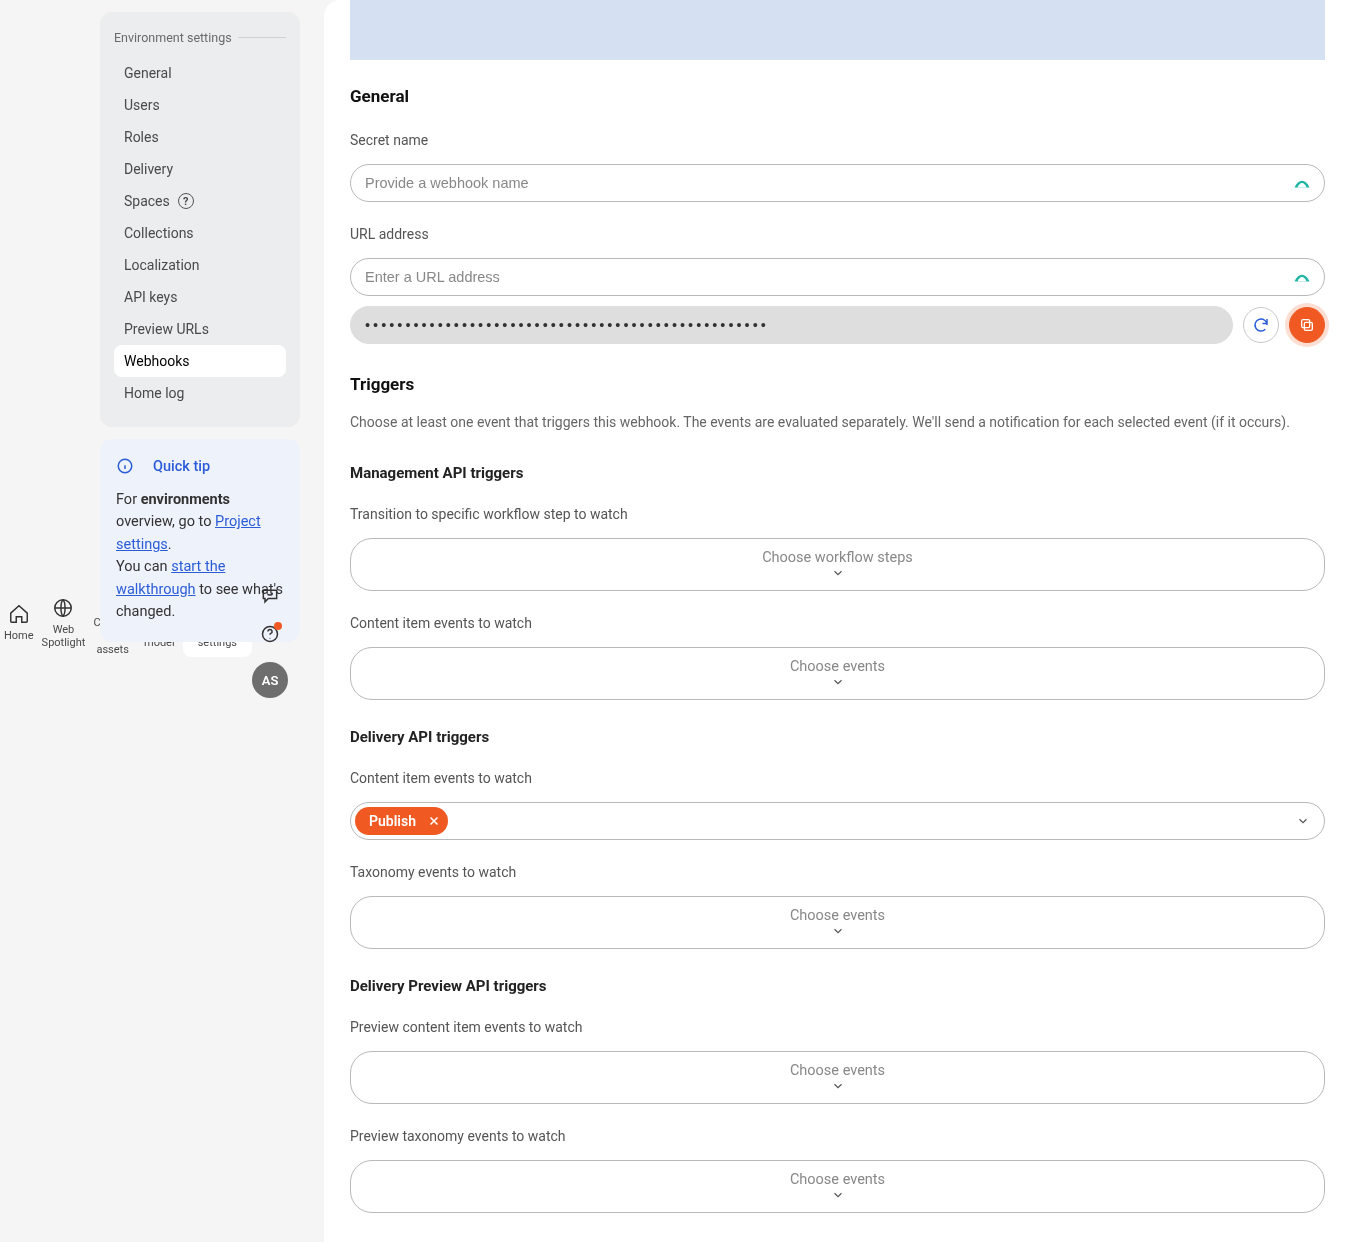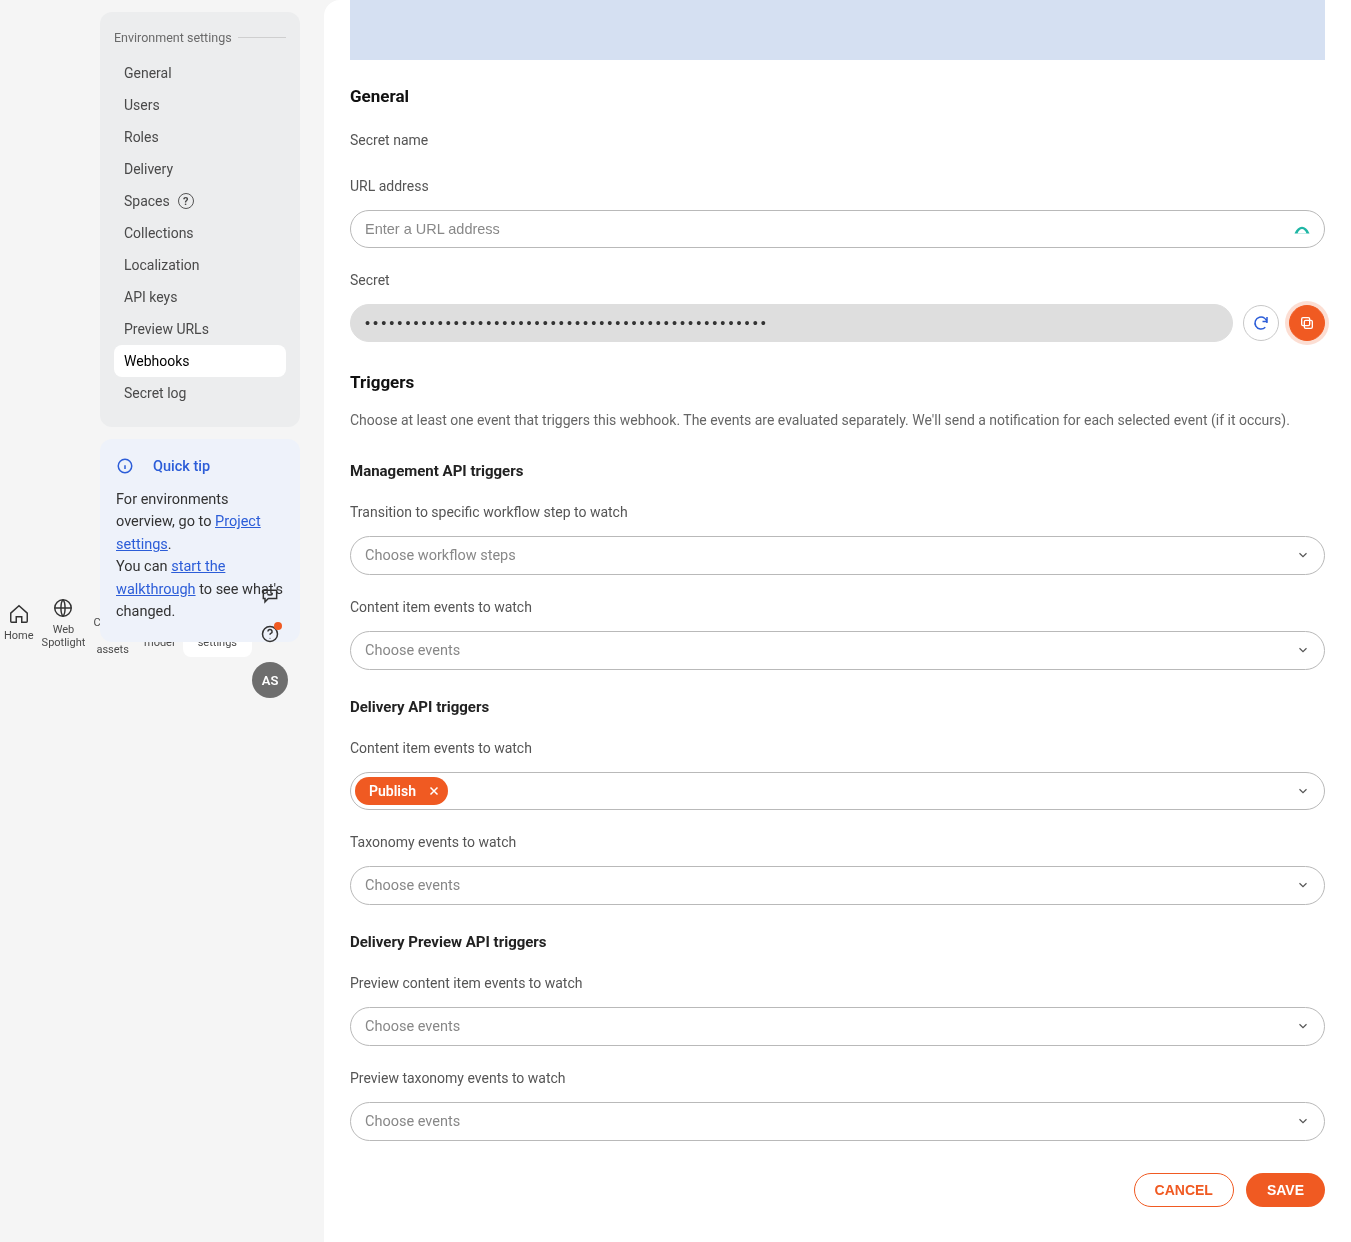--- a/index.html
+++ b/index.html
@@ -98,21 +98,21 @@
       font-size:14px;color:#4a4a4a;padding:8px 10px;border-radius:8px;cursor:pointer;
       display:flex;align-items:center;gap:8px;
     }
     .set-item.active { background:#fff;color:#000; }
     .qmark {
       width:16px;height:16px;border:1.5px solid #555;border-radius:50%;
       display:inline-flex;align-items:center;justify-content:center;font-size:11px;font-weight:700;
     }
     .tip-header { display:flex;align-items:center;gap:19px;color:#2c5dd8;font-weight:500;margin-bottom:14px;font-size:14.5px; }
     .tip-body { font-size:14.5px;line-height:1.55;color:#333; }
-    .tip-body b { font-weight:400; }
+    .tip-body b { font-weight:700; }
     .tip-body a { color:#2c5dd8;text-decoration:underline;cursor:pointer; }
     
     .main {
       flex:1; background:#fff; border-top-left-radius:16px;
       display:flex;flex-direction:column;
       margin-left:12px;
       overflow:hidden;
     }
     .main-inner {
       margin: 0 26px 12px 26px;
@@ -123,21 +123,21 @@
       background:#fff;padding:26px 0 0 0;display:flex;flex-direction:column;gap:10px;flex:1;
     }
     h2.section { font-size:17px;font-weight:700;color:#111;margin-bottom:2px; }
     .field-label { font-size:14px;color:#555;margin-top:14px;margin-bottom:6px; }
     .sub-heading { font-size:15px;font-weight:700;color:#222;margin-top:18px; }
     .desc { font-size:14px;line-height:1.55;color:#666;margin-top:6px;margin-bottom:2px; }
     .input-wrap { position:relative;display:flex;align-items:center;gap:10px; }
     .text-input, .select {
       width:100%;border:1px solid #b9b9b9;border-radius:22px;padding:10px 14px;font-size:14.5px;color:#333;background:#fff;
     }
-    .text-input::placeholder, .select.placeholder { color:#888; }
+    .text-input::placeholder, .select.placeholder { color:#888;flex-direction:column; }
     .text-input.readonly { background:#dedede;border-color:#dedede;color:#333;letter-spacing:3px; }
     .fish {
       position:absolute;right:14px;top:50%;transform:translateY(-50%);width:18px;height:12px;
     }
     .icon-btn {
       width:36px;height:36px;border:1px solid #c8c8c8;border-radius:50%;display:flex;align-items:center;justify-content:center;cursor:pointer;flex-shrink:0;background:#fff;
     }
     .icon-btn.primary { background:#f05a22;border-color:#f05a22;box-shadow:0 0 0 4px rgba(240,90,34,.2); }
     .select {
       display:flex;align-items:center;justify-content:space-between;cursor:pointer;
@@ -232,21 +232,21 @@
     <div class="set-item">Delivery</div>
     <div class="set-item">
       <span>Spaces</span>
       <span class="qmark">?</span>
     </div>
     <div class="set-item">Collections</div>
     <div class="set-item">Localization</div>
     <div class="set-item">API keys</div>
     <div class="set-item">Preview URLs</div>
     <div class="set-item active">Webhooks</div>
-    <div class="set-item">Secret log</div>
+    <div class="set-item">Home log</div>
   </div>
 
   <div class="tip-card">
     <div class="tip-header">
       <svg width="18" height="18" viewBox="0 0 24 24" fill="none" stroke="#2c5dd8" stroke-width="2">
           <circle cx="12" cy="12" r="9"></circle>
           <path d="M12 8h.01M12 11v5"></path>
         </svg>
       <span>Quick tip</span>
     </div>
@@ -258,31 +258,37 @@
 </div>
 
 <div class="main">
   <div class="main-inner">
     <div class="banner"></div>
     <div class="page-body">
 
       <h2 class="section">General</h2>
 
       <div class="field-label">Secret name</div>
+      <div class="input-wrap">
+        <input class="text-input" placeholder="Provide a webhook name" style="">
+        <svg class="fish" viewBox="0 0 24 16">
+            <path d="M2 14 C 7 2, 17 2, 22 14" fill="#1fb6a5"></path>
+            <path d="M6 14 C 9 6, 15 6, 18 14" fill="#fff"></path>
+          </svg>
+      </div>
 
       <div class="field-label">URL address</div>
       <div class="input-wrap">
         <input class="text-input" placeholder="Enter a URL address" style="">
         <svg class="fish" viewBox="0 0 24 16">
             <path d="M2 14 C 7 2, 17 2, 22 14" fill="#1fb6a5"></path>
             <path d="M6 14 C 9 6, 15 6, 18 14" fill="#fff"></path>
           </svg>
       </div>
 
-      <div class="field-label">Secret</div>
       <div class="input-wrap">
         <input class="text-input readonly" readonly="" value="••••••••••••••••••••••••••••••••••••••••••••••••••" style="">
         <div class="icon-btn">
           <svg width="18" height="18" viewBox="0 0 24 24" fill="none" stroke="#2c5dd8" stroke-width="2">
               <path d="M20 12a8 8 0 1 0-2.3 5.6M20 4v6h-6"></path>
             </svg>
         </div>
         <div class="icon-btn primary">
           <svg width="16" height="16" viewBox="0 0 24 24" fill="none" stroke="#fff" stroke-width="2">
               <rect x="8" y="8" width="12" height="12" rx="2"></rect>

